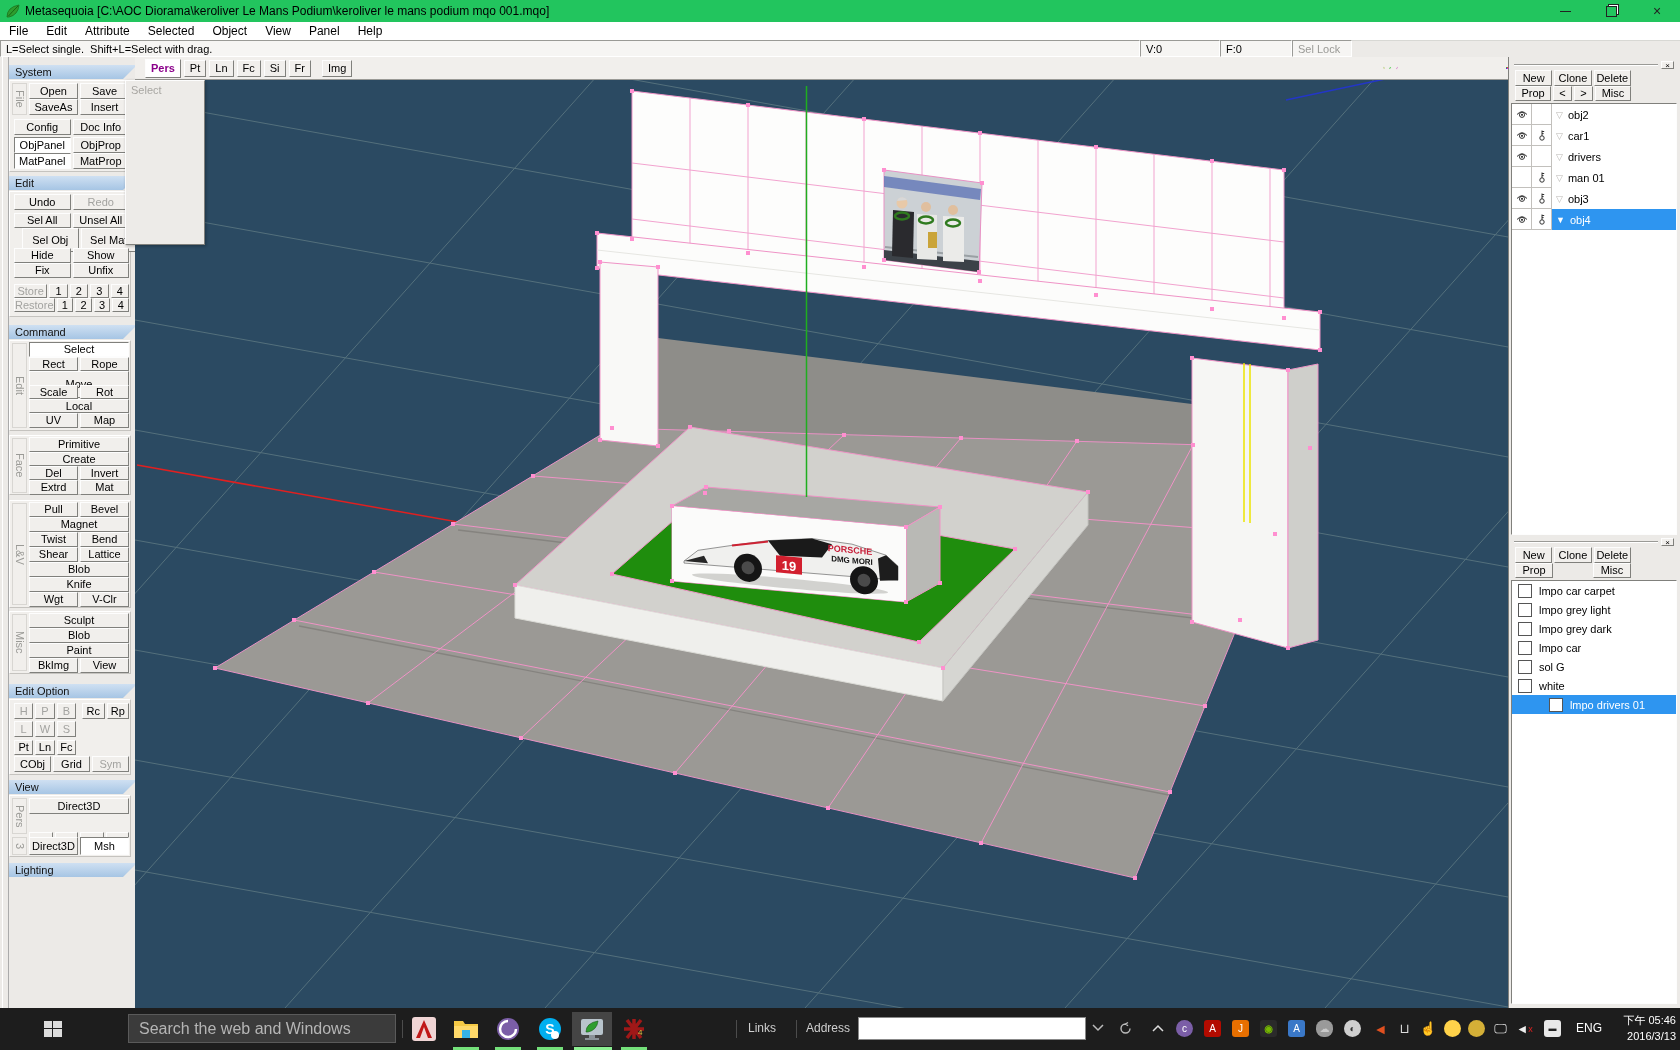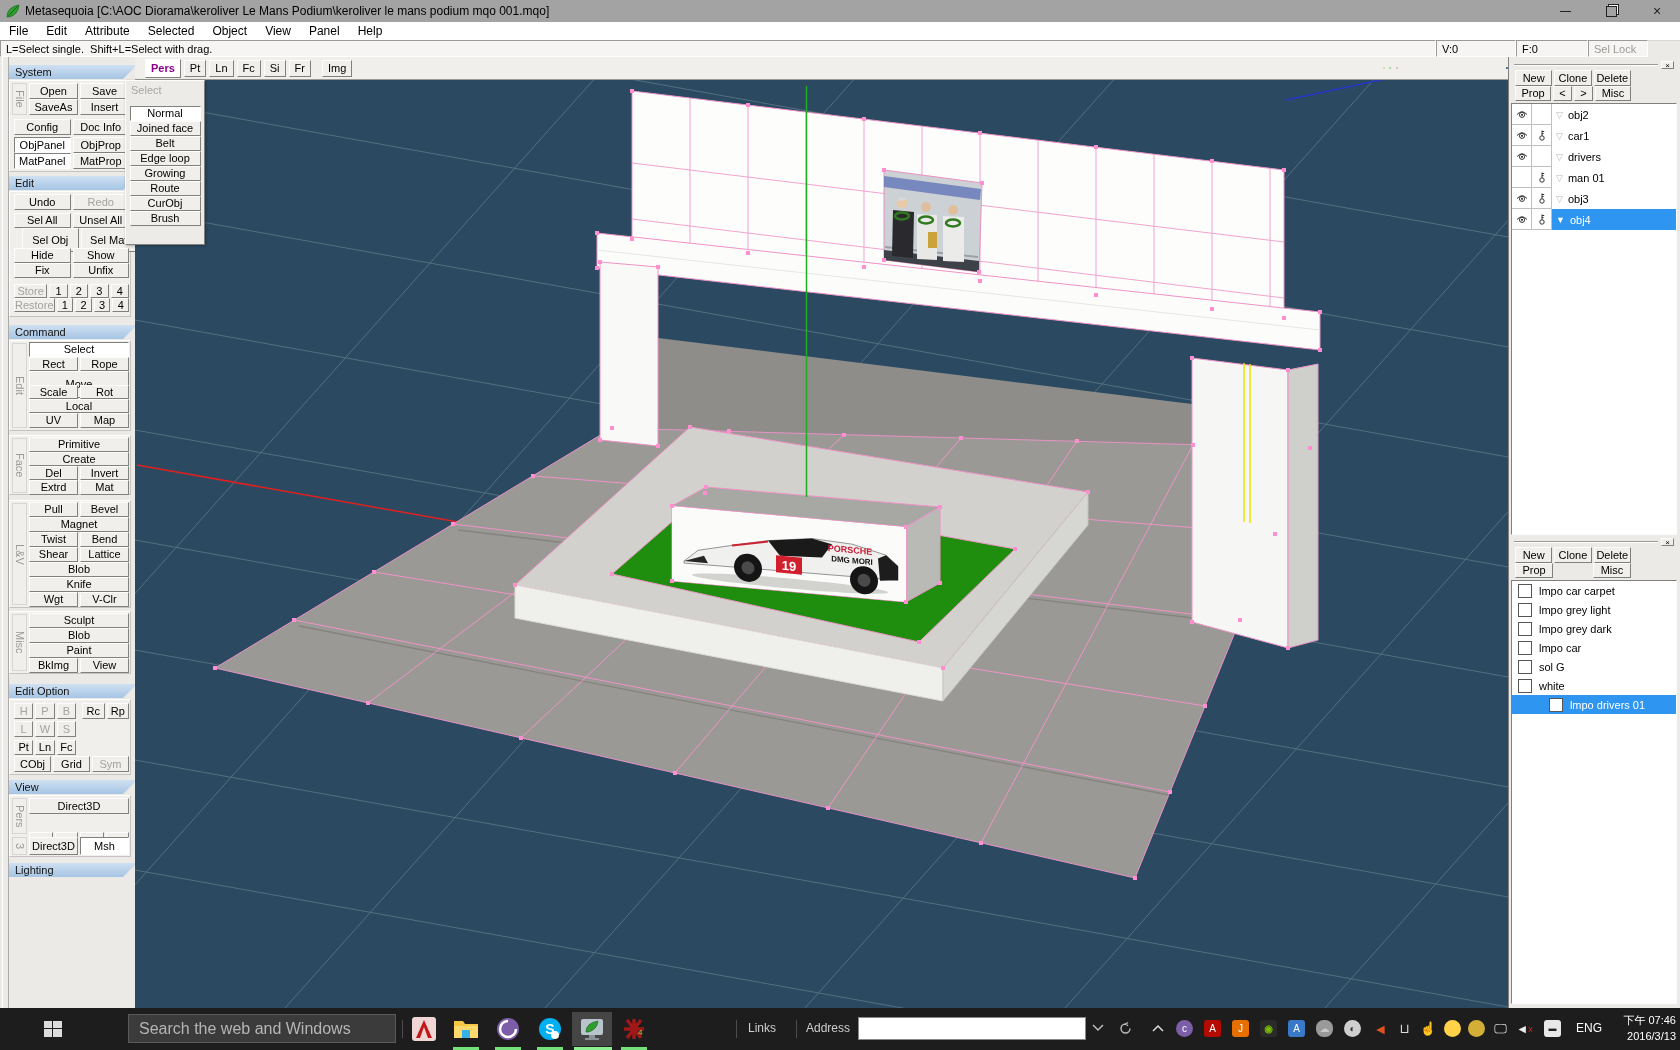--- a/index.html
+++ b/index.html
@@ -1,29 +1,29 @@
 <!DOCTYPE html>
 <html><head>
 <meta charset="utf-8">
 <style>
   html,body{margin:0;padding:0;background:#444;}
   .screen{position:relative;width:1680px;height:1050px;background:#eceae7;overflow:hidden;
     font-family:"Liberation Sans",sans-serif;font-size:11px;color:#000;}
   .abs{position:absolute;}
   
-  .titlebar{left:0;top:0;width:1680px;height:22px;background:#a3a3a3;display:flex;align-items:center;}
+  .titlebar{left:0;top:0;width:1680px;height:22px;background:#22c55e;display:flex;align-items:center;}
   .title-text{font-size:12px;margin-left:4px;}
   .wbtns{margin-left:auto;display:flex;height:100%;}
   .wbtn{width:46px;display:flex;align-items:center;justify-content:center;color:#222;}
   .minglyph{display:inline-block;width:11px;border-top:1px solid #222;}
   .restoreglyph{display:inline-block;width:9px;height:9px;border:1px solid #222;box-shadow:2px -2px 0 -1px #fff,2px -2px 0 0 #222;}
   .closeglyph{font-size:14px;line-height:10px;}
   .menubar{left:0;top:22px;width:1680px;height:18px;background:#fff;display:flex;align-items:center;border-bottom:1px solid #d8d8d4;}
   .mitem{padding:2px 9px;font-size:12px;}
-  .statusstrip{left:0;top:40px;width:1648px;height:17px;background:#bef264;display:flex;}
+  .statusstrip{left:0;top:40px;width:1352px;height:17px;background:#bef264;display:flex;}
   .scell{border:1px solid;border-color:#9a9a96 #fff #fff #9a9a96;background:#f6f5f3;height:15px;display:flex;align-items:center;padding:0 5px;white-space:pre;}
   
   .btn{background:#f1efec;border:1px solid;border-color:#fdfdfd #80807c #80807c #fdfdfd;
     display:flex;align-items:center;justify-content:center;line-height:1;box-sizing:border-box;}
   .pressed{background:#fff;border-color:#80807c #fdfdfd #fdfdfd #80807c;}
   .disabled{color:#a3a3a0;}
   .phead{background:linear-gradient(180deg,#cfe0f2,#a6c5e4);color:#111;height:14px;line-height:14px;
     padding-left:6px;clip-path:polygon(0 0,100% 0,calc(100% - 14px) 100%,0 100%);}
   .vlabel{writing-mode:vertical-rl;color:#9a9a96;background:#f1efec;border:1px solid #d8d6d2;
     display:flex;align-items:center;justify-content:center;box-sizing:border-box;font-size:11px;}
@@ -478,30 +478,20 @@
     </g>
 
     <path fill="#ff8fd0" d="M630,89h4v4h-4z M746,103h4v4h-4z M862,117h4v4h-4z M978,131h4v4h-4z M1094,145h4v4h-4z M1210,159h4v4h-4z M1282,168h4v4h-4z M630,237h4v4h-4z M746,251h4v4h-4z M862,265h4v4h-4z M978,279h4v4h-4z M1094,293h4v4h-4z M1210,307h4v4h-4z M1282,316h4v4h-4z M595,231h4v4h-4z M595,266h4v4h-4z M1318,310h4v4h-4z M1318,348h4v4h-4z M598,260h4v4h-4z M656,265h4v4h-4z M598,438h4v4h-4z M656,444h4v4h-4z M1190,356h4v4h-4z M1286,368h4v4h-4z M1190,620h4v4h-4z M1286,646h4v4h-4z M213,666h4v4h-4z M610,426h4v4h-4z M1308,446h4v4h-4z M1133,876h4v4h-4z M292,618h4v4h-4z M372,570h4v4h-4z M451,522h4v4h-4z M531,474h4v4h-4z M1168,790h4v4h-4z M1203,704h4v4h-4z M1238,618h4v4h-4z M1273,532h4v4h-4z M366,701h4v4h-4z M519,736h4v4h-4z M673,771h4v4h-4z M826,806h4v4h-4z M979,841h4v4h-4z M727,429h4v4h-4z M842,433h4v4h-4z M959,436h4v4h-4z M1075,439h4v4h-4z M1191,443h4v4h-4z M513,583h4v4h-4z M688,425h4v4h-4z M1086,490h4v4h-4z M941,666h4v4h-4z M610,572h4v4h-4z M703,491h4v4h-4z M1013,547h4v4h-4z M917,640h4v4h-4z M670,504h4v4h-4z M904,525h4v4h-4z M938,505h4v4h-4z M704,485h4v4h-4z M670,579h4v4h-4z M904,600h4v4h-4z M938,581h4v4h-4z M882,168h4v4h-4z M980,181h4v4h-4z M977,270h4v4h-4z M882,258h4v4h-4z"></path>
 
     <line x1="806.5" y1="86" x2="806.5" y2="497" stroke="#1fae1f" stroke-width="1.5"></line>
     <line x1="1286" y1="100" x2="1508" y2="53" stroke="#2336c8" stroke-width="1.5"></line>
   </svg>
 
   <div class="abs selpanel">
     <div class="sp-title">Select</div>
-    <div style="margin-top:10px">
-      <div class="btn spbtn pressed">Normal</div>
-      <div class="btn spbtn">Joined face</div>
-      <div class="btn spbtn">Belt</div>
-      <div class="btn spbtn">Edge loop</div>
-      <div class="btn spbtn">Growing</div>
-      <div class="btn spbtn">Route</div>
-      <div class="btn spbtn">CurObj</div>
-      <div class="btn spbtn">Brush</div>
-    </div>
   </div>
 
   <div class="abs rp">
 
     <div class="splitbar" style="top:4px">
       <div class="splitline"></div>
       <div class="splitx">×</div>
     </div>
     <div class="abs row2" style="left:6px;top:13px;width:116px;height:16px">
       <div class="btn">New</div>
@@ -749,18 +739,18 @@
     <span class="abs trayico" style="left:1372px;color:#e05020;font-size:14px">◄</span>
     <span class="abs trayico" style="left:1396px;color:#ddd;font-size:13px">⊔</span>
     <span class="abs trayico" style="left:1420px;color:#ddd;font-size:13px">☝</span>
     <span class="abs trayico" style="left:1444px;background:#ffd24a;border-radius:50%"></span>
     <span class="abs trayico" style="left:1468px;background:#d4af37;border-radius:50%"></span>
     <span class="abs trayico" style="left:1492px;color:#eee;font-size:13px">🖵</span>
     <span class="abs trayico" style="left:1516px;color:#eee;font-size:12px">◄<span style="color:#e02020;font-size:9px">x</span></span>
     <span class="abs trayico" style="left:1544px;background:#e8e8e8;color:#222;font-size:8px">▬</span>
     <div class="abs tbtext" style="left:1576px;color:#fff">ENG</div>
     <div class="abs clock">
-      <div>下午 07:46</div>
+      <div>下午 05:46</div>
       <div>2016/3/13</div>
     </div>
   </div>
 
 </div>
 
 </body></html>

